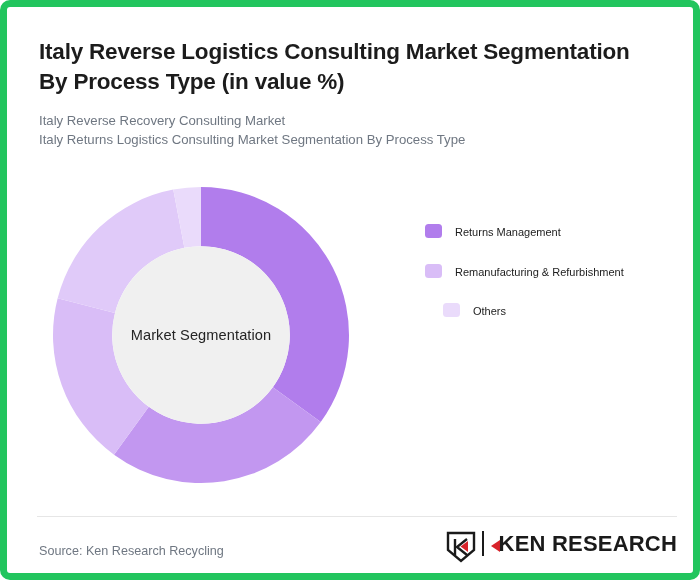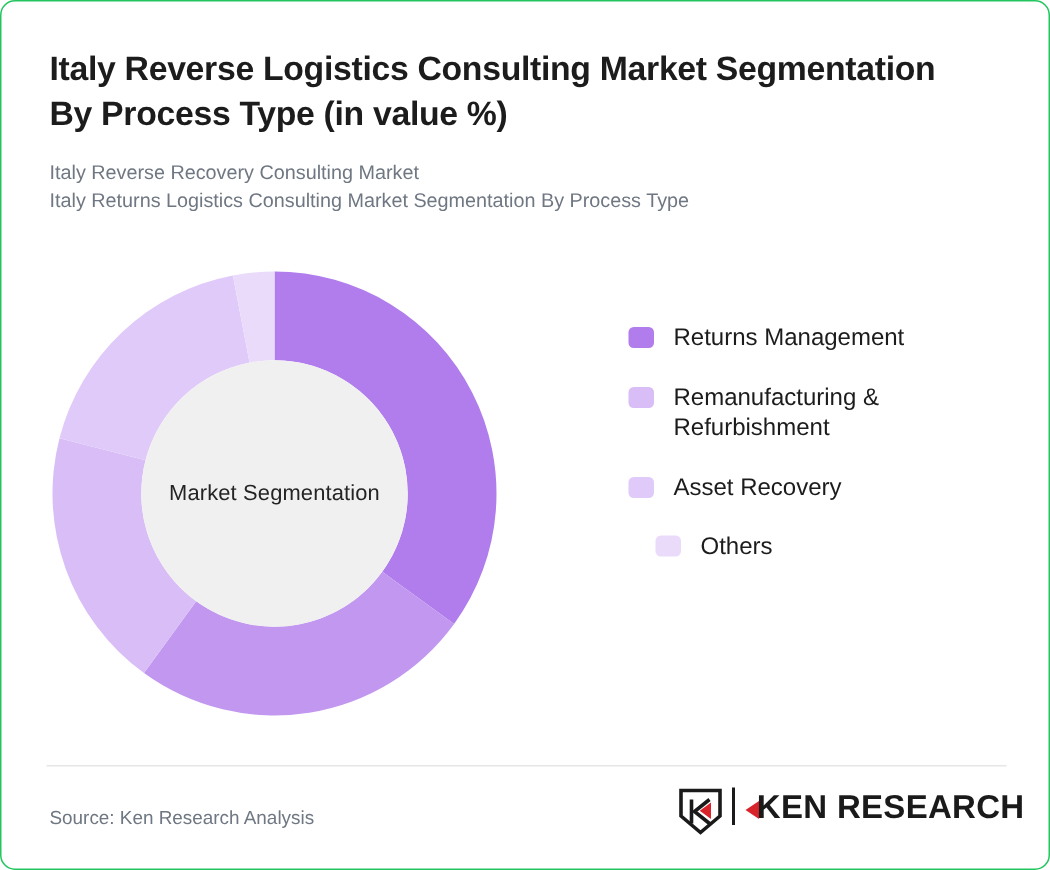--- a/index.html
+++ b/index.html
@@ -11,21 +11,21 @@
     background: #ffffff;
     font-family: "Liberation Sans", sans-serif;
     -webkit-font-smoothing: antialiased;
   }
 
   .card {
     position: relative;
     width: 700px;
     height: 580px;
     background: #ffffff;
-    border: 1px solid #22c55e;
+    border: 7px solid #22c55e;
     border-radius: 10px;
     overflow: hidden;
   }
 
   
   .header {
     position: absolute;
     left: 32px;
     top: 30px;
     width: 620px;
@@ -51,21 +51,21 @@
   .chart-area {
     position: absolute;
     left: 0;
     top: 170px;
     width: 700px;
     height: 330px;
   }
 
   .donut-wrap {
     position: absolute;
-    left: 32px;
+    left: 44px;
     top: 8px;
     width: 300px;
     height: 300px;
   }
   .donut-svg { display: block; }
 
   .center-label {
     position: absolute;
     left: 0;
     top: 0;
@@ -99,21 +99,21 @@
 
   .swatch {
     flex: 0 0 auto;
     width: 17px;
     height: 14px;
     border-radius: 3.5px;
     margin-top: 2px;
   }
   .legend-text {
     margin-left: 13px;
-    font-size: 16px;
+    font-size: 11px;
     line-height: 20.5px;
     color: #1c1c1c;
     max-width: 170px;
   }
 
   
   .divider {
     position: absolute;
     left: 30px;
     top: 509px;
@@ -192,32 +192,28 @@
     <div class="legend" id="legend">
         <div class="legend-item">
           <div class="swatch" style="background: rgb(177, 125, 236);"></div>
           <div class="legend-text">Returns Management</div>
         </div>
         <div class="legend-item">
           <div class="swatch" style="background: rgb(217, 189, 247);"></div>
           <div class="legend-text">Remanufacturing &amp; Refurbishment</div>
         </div>
         <div class="legend-item">
-          <div class="swatch" style="background: rgb(224, 202, 249);"></div>
-          <div class="legend-text">Asset Recovery</div>
-        </div>
-        <div class="legend-item">
           <div class="swatch" style="background: rgb(234, 219, 251);"></div>
           <div class="legend-text">Others</div>
         </div>
       </div>
   </div>
 
   <div class="divider"></div>
-  <div class="source">Source: Ken Research Analysis</div>
+  <div class="source">Source: Ken Research Recycling</div>
 
   <div class="brand">
     <svg class="brand-mark" width="30" height="32" viewBox="0 0 30 32">
       <path d="M2 2 H28 V19 L15 30 L2 19 Z" fill="none" stroke="#1a1a1a" stroke-width="2.4"></path>
       <path d="M9 8 V24" stroke="#1a1a1a" stroke-width="2.4"></path>
       <path d="M21 8 L11 16 L21 24" fill="none" stroke="#1a1a1a" stroke-width="2.4"></path>
       <path d="M22 10 L22 21 L14.5 15.5 Z" fill="#d8232a"></path>
     </svg>
     <div class="brand-divider"></div>
     <div class="brand-name"><span class="tri"></span><span id="brand-name-text">KEN RESEARCH</span></div>

